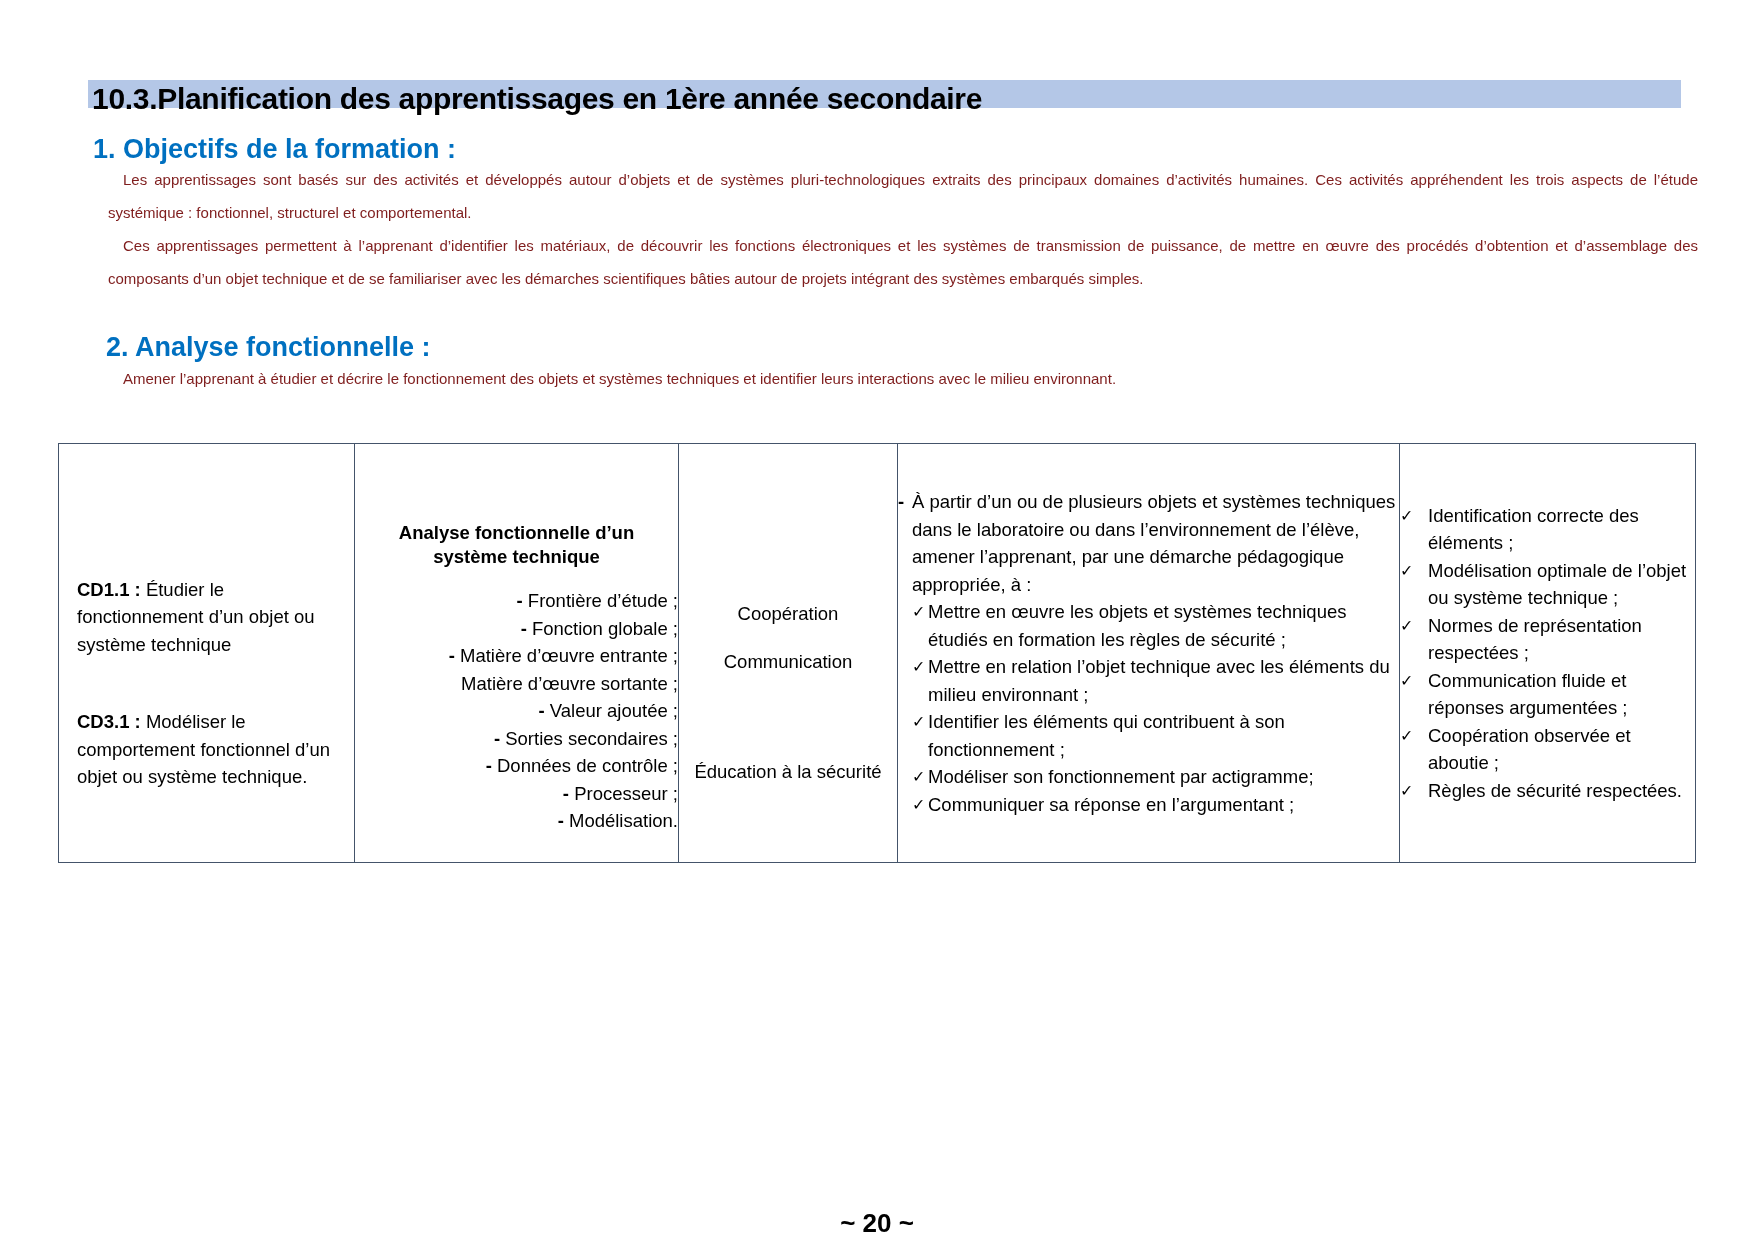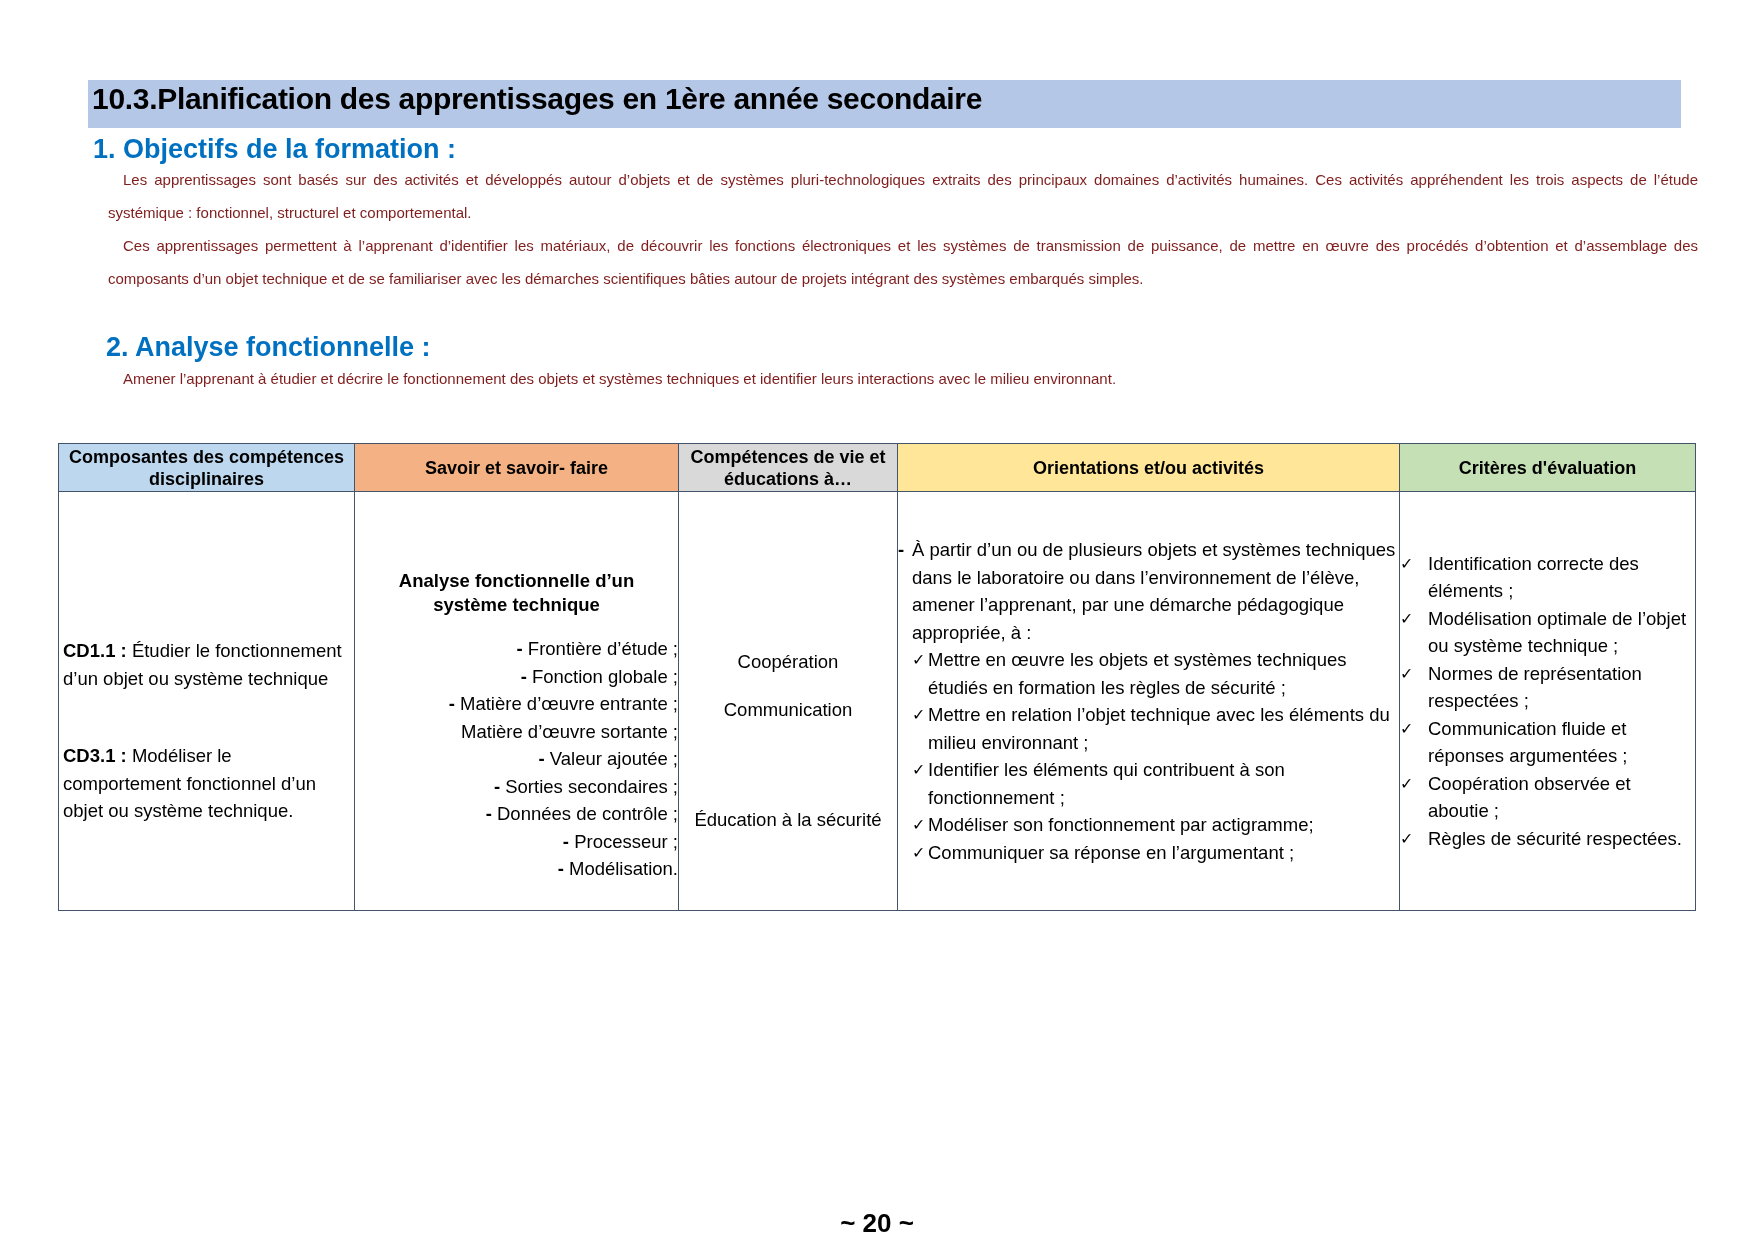--- a/index.html
+++ b/index.html
@@ -1,19 +1,19 @@
 <!DOCTYPE html>
 <html><head>
   <meta charset="utf-8">
   <style>
     html, body { margin: 0; padding: 0; background: #ffffff; }
     body { width: 1754px; height: 1240px; position: relative; overflow: hidden;
            font-family: "Liberation Sans", sans-serif; color: #000; }
 
-    .title-bar { position: absolute; left: 88px; top: 80px; width: 1593px; height: 48px;
+    .title-bar { position: absolute; left: 88px; top: 80px; width: 1593px; height: 28px;
                  background: #b4c7e7; }
     .title-text { position: absolute; left: 4px; top: 2px; font-size: 30px; font-weight: bold;
                   line-height: 34px; letter-spacing: -0.3px; white-space: nowrap; }
 
     .section-heading { position: absolute; color: #0070c0; font-weight: bold; font-size: 27px;
                        line-height: 30px; white-space: nowrap; }
 
     .para { position: absolute; left: 90px; width: 1590px; font-size: 15px; line-height: 33px;
             text-align: justify; color: #7f1d1d; margin-left: 18px; }
     .para .indent { display: inline-block; width: 15px; }
@@ -27,21 +27,21 @@
     .h-blue { background: #bdd7ee; }
     .h-salmon { background: #f4b183; }
     .h-grey { background: #d9d9d9; }
     .h-yellow { background: #ffe699; }
     .h-green { background: #c5e0b4; }
 
     .row-body td { height: 418px; font-size: 18.5px; line-height: 27.5px; vertical-align: top; }
 
     .cell-cd { padding: 0 4px !important; }
     .cell-cd .cd-block { margin-bottom: 50px; }
-    .cell-cd .cd-wrap { margin-top: 110px; }
+    .cell-cd .cd-wrap { margin-top: 110px; margin-left: 14px; }
 
     .savoir-title { font-weight: bold; text-align: center; line-height: 24px; margin-top: 50px;
                     margin-bottom: 18px; padding: 0 12px; }
     .savoir-list { padding-left: 6px; text-align: right; }
     .savoir-list .dash { font-weight: bold; }
     .savoir-list .cont { padding-left: 14px; }
 
     .vie-list { text-align: center; }
     .vie-list .v0 { margin-top: 80px; }
     .vie-list .v1 { margin-top: 20px; }
@@ -78,27 +78,20 @@
 
 <table class="plan">
   <colgroup>
     <col style="width:296px">
     <col style="width:324px">
     <col style="width:219px">
     <col style="width:502px">
     <col style="width:296px">
   </colgroup>
   <tbody>
-  <tr class="row-head">
-    <td class="h-blue">Composantes des compétences disciplinaires</td>
-    <td class="h-salmon">Savoir et savoir- faire</td>
-    <td class="h-grey">Compétences de vie et éducations à…</td>
-    <td class="h-yellow">Orientations et/ou activités</td>
-    <td class="h-green">Critères d'évaluation</td>
-  </tr>
   <tr class="row-body">
 
     <td class="cell-cd">
       <div class="cd-wrap">
         <div class="cd-block">
           <b>CD1.1 :</b><span> Étudier le fonctionnement d’un objet ou système technique</span>
         </div>
         <div class="cd-block">
           <b>CD3.1 :</b><span> Modéliser le comportement fonctionnel d’un objet ou système technique.</span>
         </div>

